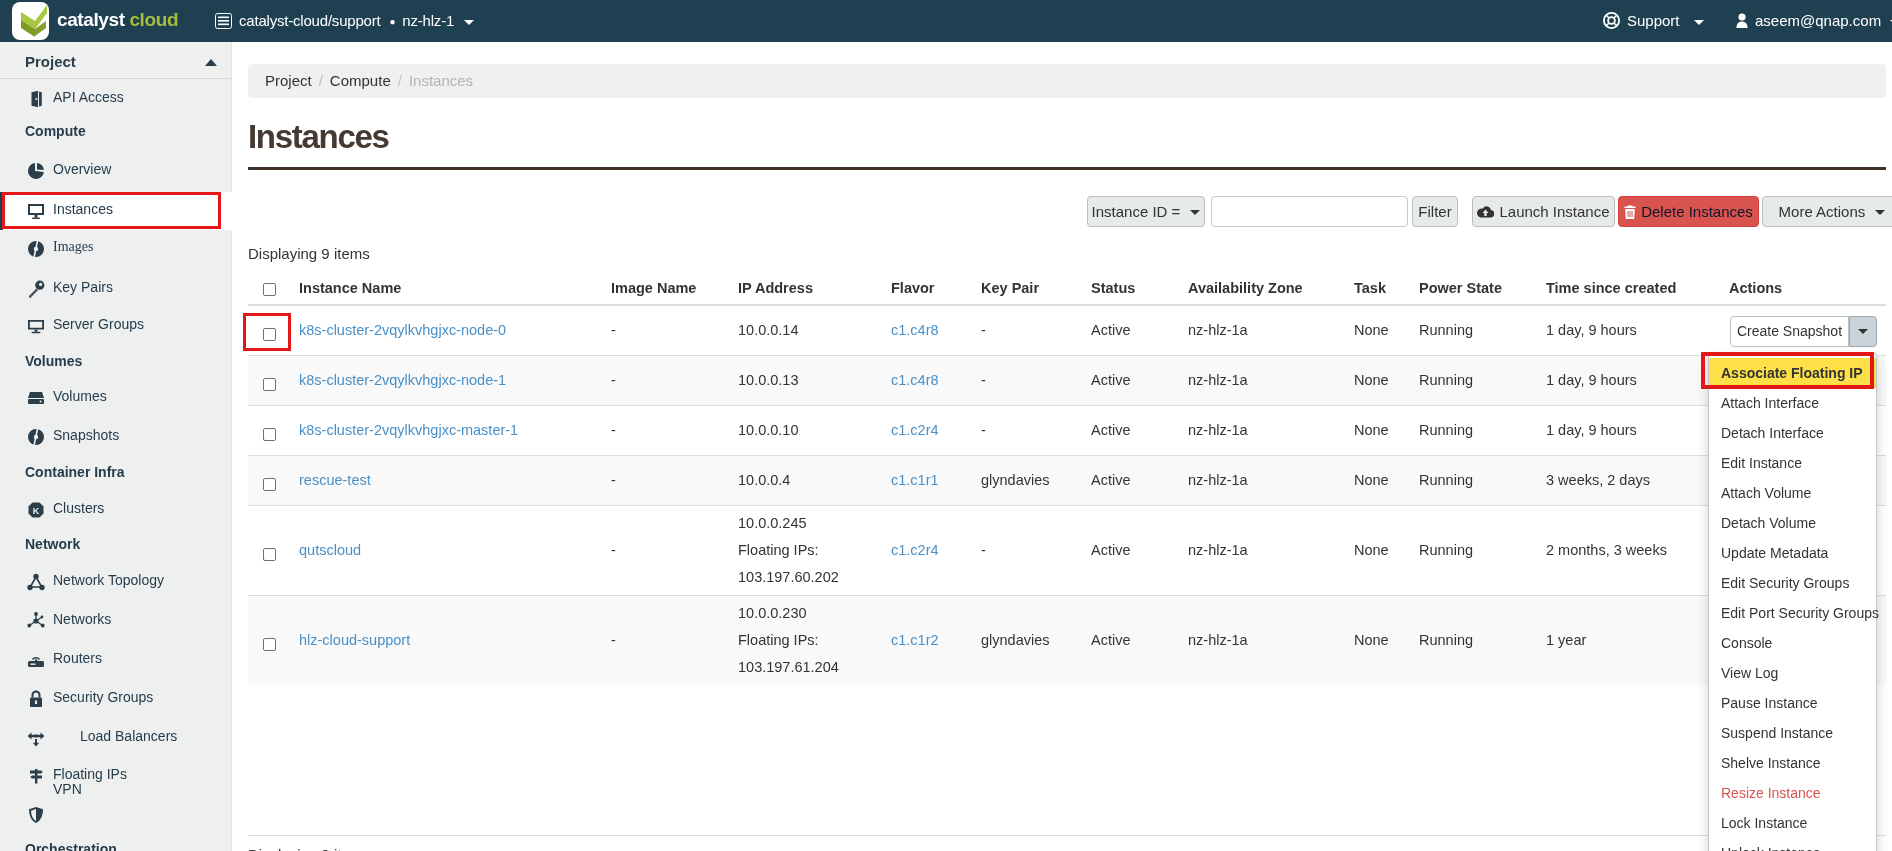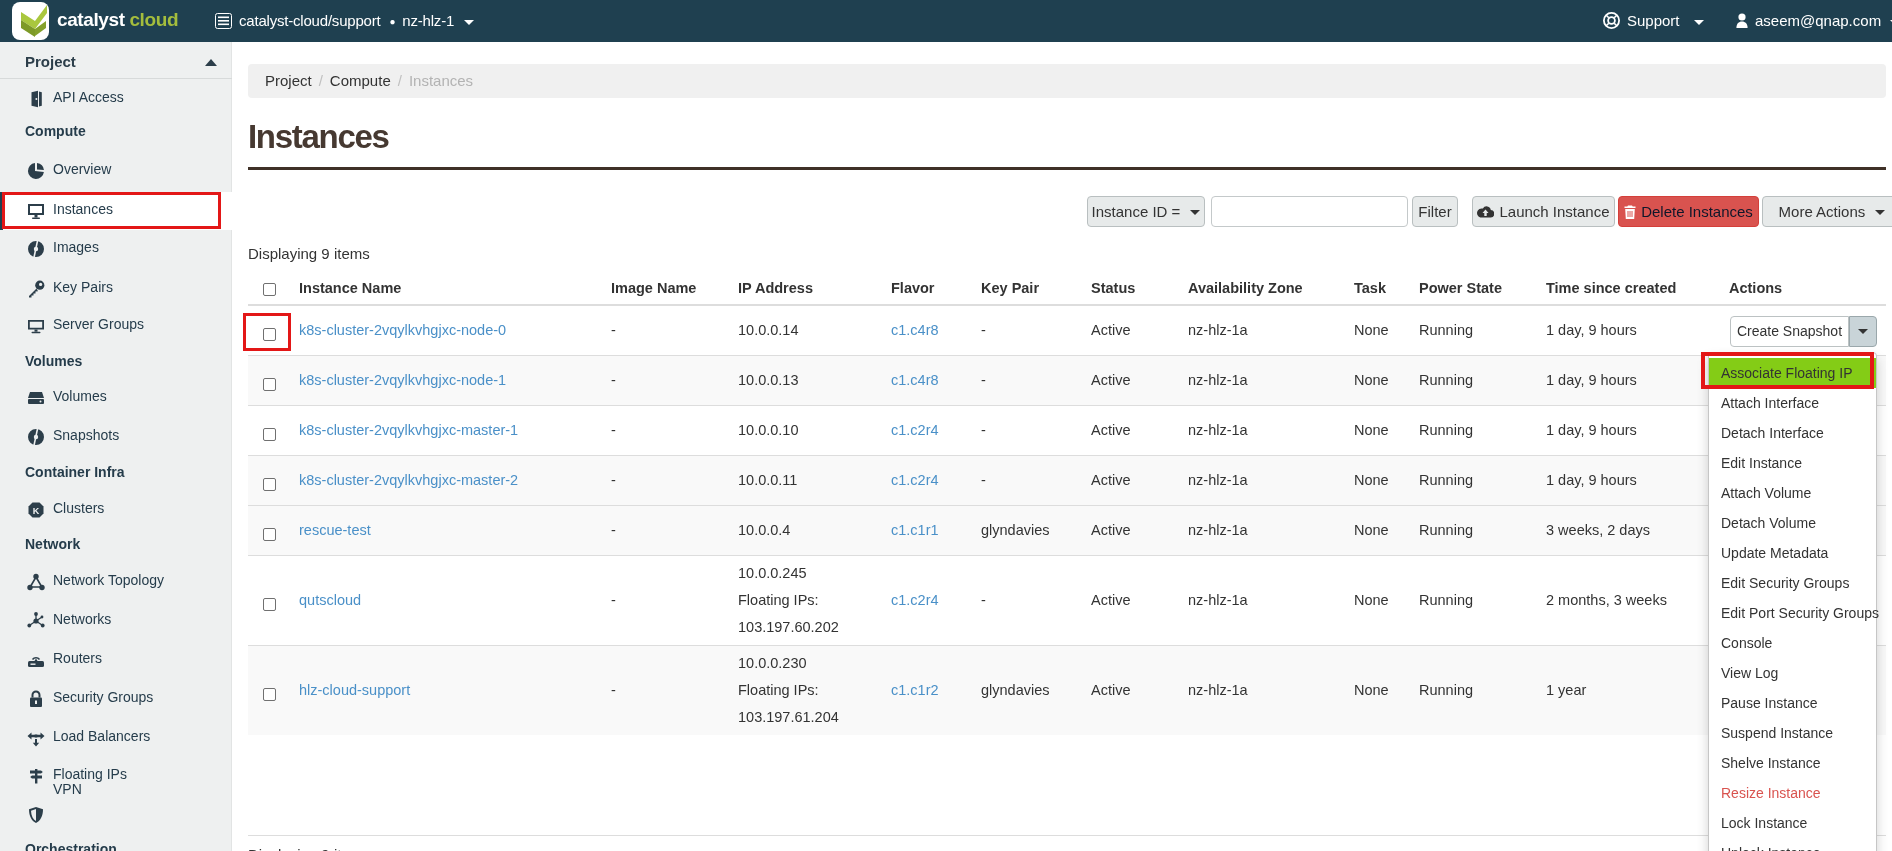--- a/index.html
+++ b/index.html
@@ -53,21 +53,21 @@
 #tbl td .cb { top:3px; }
 .ipcell div { line-height:27px; }
 
 
 #csbtn { position:absolute; left:1730px; top:316px; width:119px; height:31px; background:#fff; border:1px solid #bcc2c3; border-radius:4px 0 0 4px; font-size:14px; color:#333; text-align:center; line-height:29px; }
 #cscaret { position:absolute; left:1849px; top:316px; width:28px; height:31px; background:#c9d4d8; border:1px solid #9aa7ab; border-radius:0 4px 4px 0; text-align:center; line-height:29px; }
 
 
 #menu { position:absolute; z-index:5; left:1708px; top:352px; width:169px; height:520px; background:#fff; border:1px solid #c6c6c6; border-radius:4px; box-shadow:0 6px 12px rgba(0,0,0,0.18); padding-top:5px; }
 #menu .mi { height:30px; line-height:30px; padding-left:12px; font-size:14px; color:#333; white-space:nowrap; }
-#menu .mi.hov { background:#84cc16; }
+#menu .mi.hov { background:#fde047;font-weight:bold; }
 #menu .mi.red { color:#d9534f; }
 
 
 .anno { position:absolute; border:3px solid #e31717; z-index:20; }
 </style>
 </head>
 <body>
 
 <div id="navbar">
   <div id="logo">
@@ -120,21 +120,21 @@
       <path d="M1,2 H17 V13 H1 Z M3,4 V11 H15 V4 Z" fill-rule="evenodd"></path>
       <path d="M1,2 H17 V13 H1 Z" fill="none" stroke="#2c3e4a" stroke-width="0"></path>
       <rect x="7.5" y="13" width="3" height="2.5"></rect>
       <rect x="5" y="15.5" width="8" height="1.5" rx="0.7"></rect>
     </svg>
   <div class="sb-item" style="top:159px;">Instances</div>
   <svg class="sb-ico" style="top:198px;" viewBox="0 0 18 18" fill="#2c3e4a">
       <path d="M9,1 A8,8 0 1 0 9,17 A8,8 0 0 0 9,1 Z M9,6.8 A2.2,2.2 0 1 1 9,11.2 A2.2,2.2 0 0 1 9,6.8 Z" fill-rule="evenodd"></path>
       <path d="M10.5,0.8 L7,17.4" stroke="#eef0f0" stroke-width="1.6" fill="none"></path>
     </svg>
-  <div class="sb-item" style="top:197px;">Images</div>
+  <div class="sb-item" style="top:197px;font-family:Liberation Serif, serif;">Images</div>
   <svg class="sb-ico" style="top:238px;" viewBox="0 0 18 18" fill="#2c3e4a">
       <circle cx="12.8" cy="5.2" r="4.6"></circle>
       <circle cx="13.6" cy="4.4" r="1.6" fill="#eef0f0"></circle>
       <path d="M9.5,8.5 L2,16 L2,17.5 L4.5,17.5 L4.5,15.5 L6.5,15.5 L6.5,13.5 L8.5,13.5 L8.5,11.5 L11,11.2 Z"></path>
     </svg>
   <div class="sb-item" style="top:237px;">Key Pairs</div>
   <svg class="sb-ico" style="top:275px;" viewBox="0 0 18 18" fill="#2c3e4a">
       <path d="M1,3 H17 V12.5 H1 Z M2.8,4.8 V10.7 H15.2 V4.8 Z" fill-rule="evenodd"></path>
       <rect x="7.5" y="12.5" width="3" height="2.2"></rect>
       <rect x="4.5" y="14.7" width="9" height="1.5" rx="0.7"></rect>
@@ -188,21 +188,21 @@
       <path d="M5.5,7.5 V5 A3.5,3.5 0 0 1 12.5,5 V7.5" stroke="#2c3e4a" stroke-width="2" fill="none"></path>
       <rect x="8" y="10.5" width="2" height="3.5" fill="#eef0f0"></rect>
     </svg>
   <div class="sb-item" style="top:647px;">Security Groups</div>
   <svg class="sb-ico" style="top:687px;" viewBox="0 0 18 18" fill="#2c3e4a">
       <path d="M0.5,7 L4.5,3.5 V5.8 H8 V8.2 H4.5 V10.5 Z"></path>
       <path d="M17.5,7 L13.5,3.5 V5.8 H10 V8.2 H13.5 V10.5 Z"></path>
       <path d="M9,17.5 L5.8,13.8 H8 V10 H10 V13.8 H12.2 Z"></path>
       <circle cx="9" cy="7" r="1.8"></circle>
     </svg>
-  <div class="sb-item" style="top:686px;">Load Balancers</div>
+  <div class="sb-item" style="top:686px;margin-left:27px;">Load Balancers</div>
   <svg class="sb-ico" style="top:725px;" viewBox="0 0 18 18" fill="#2c3e4a">
       <rect x="8" y="2" width="2.4" height="14.5"></rect>
       <path d="M3,3.5 H14 L15.8,5 L14,6.5 H3 Z"></path>
       <path d="M15,8.5 H5 L3.2,10 L5,11.5 H15 Z"></path>
     </svg>
   <div class="sb-item" style="top:724px;">Floating IPs</div>
   <svg class="sb-ico" style="top:764px;" viewBox="0 0 18 18" fill="#2c3e4a">
       <path d="M9,1 L16,3.2 C16,10 13.5,14.8 9,17 C4.5,14.8 2,10 2,3.2 Z M9,3.1 L4,4.7 C4.2,9.7 6,13.3 9,15 Z" fill-rule="evenodd"></path>
     </svg>
   <div class="sb-item" style="top:739px;">VPN</div>
@@ -300,34 +300,20 @@
         <td>-</td>
 <td>Active</td>
         <td>nz-hlz-1a</td>
         <td>None</td>
         <td>Running</td>
         <td>1 day, 9 hours</td>
         <td></td>
 </tr>
 <tr class="str">
 <td class="ck"><span class="cb"></span></td>
-<td><a>k8s-cluster-2vqylkvhgjxc-master-2</a></td>
-        <td>-</td>
-        <td>10.0.0.11</td>
-        <td><a>c1.c2r4</a></td>
-        <td>-</td>
-<td>Active</td>
-        <td>nz-hlz-1a</td>
-        <td>None</td>
-        <td>Running</td>
-        <td>1 day, 9 hours</td>
-        <td></td>
-</tr>
-<tr class="str">
-<td class="ck"><span class="cb"></span></td>
 <td><a>rescue-test</a></td>
         <td>-</td>
         <td>10.0.0.4</td>
         <td><a>c1.c1r1</a></td>
         <td>glyndavies</td>
 <td>Active</td>
         <td>nz-hlz-1a</td>
         <td>None</td>
         <td>Running</td>
         <td>3 weeks, 2 days</td>

